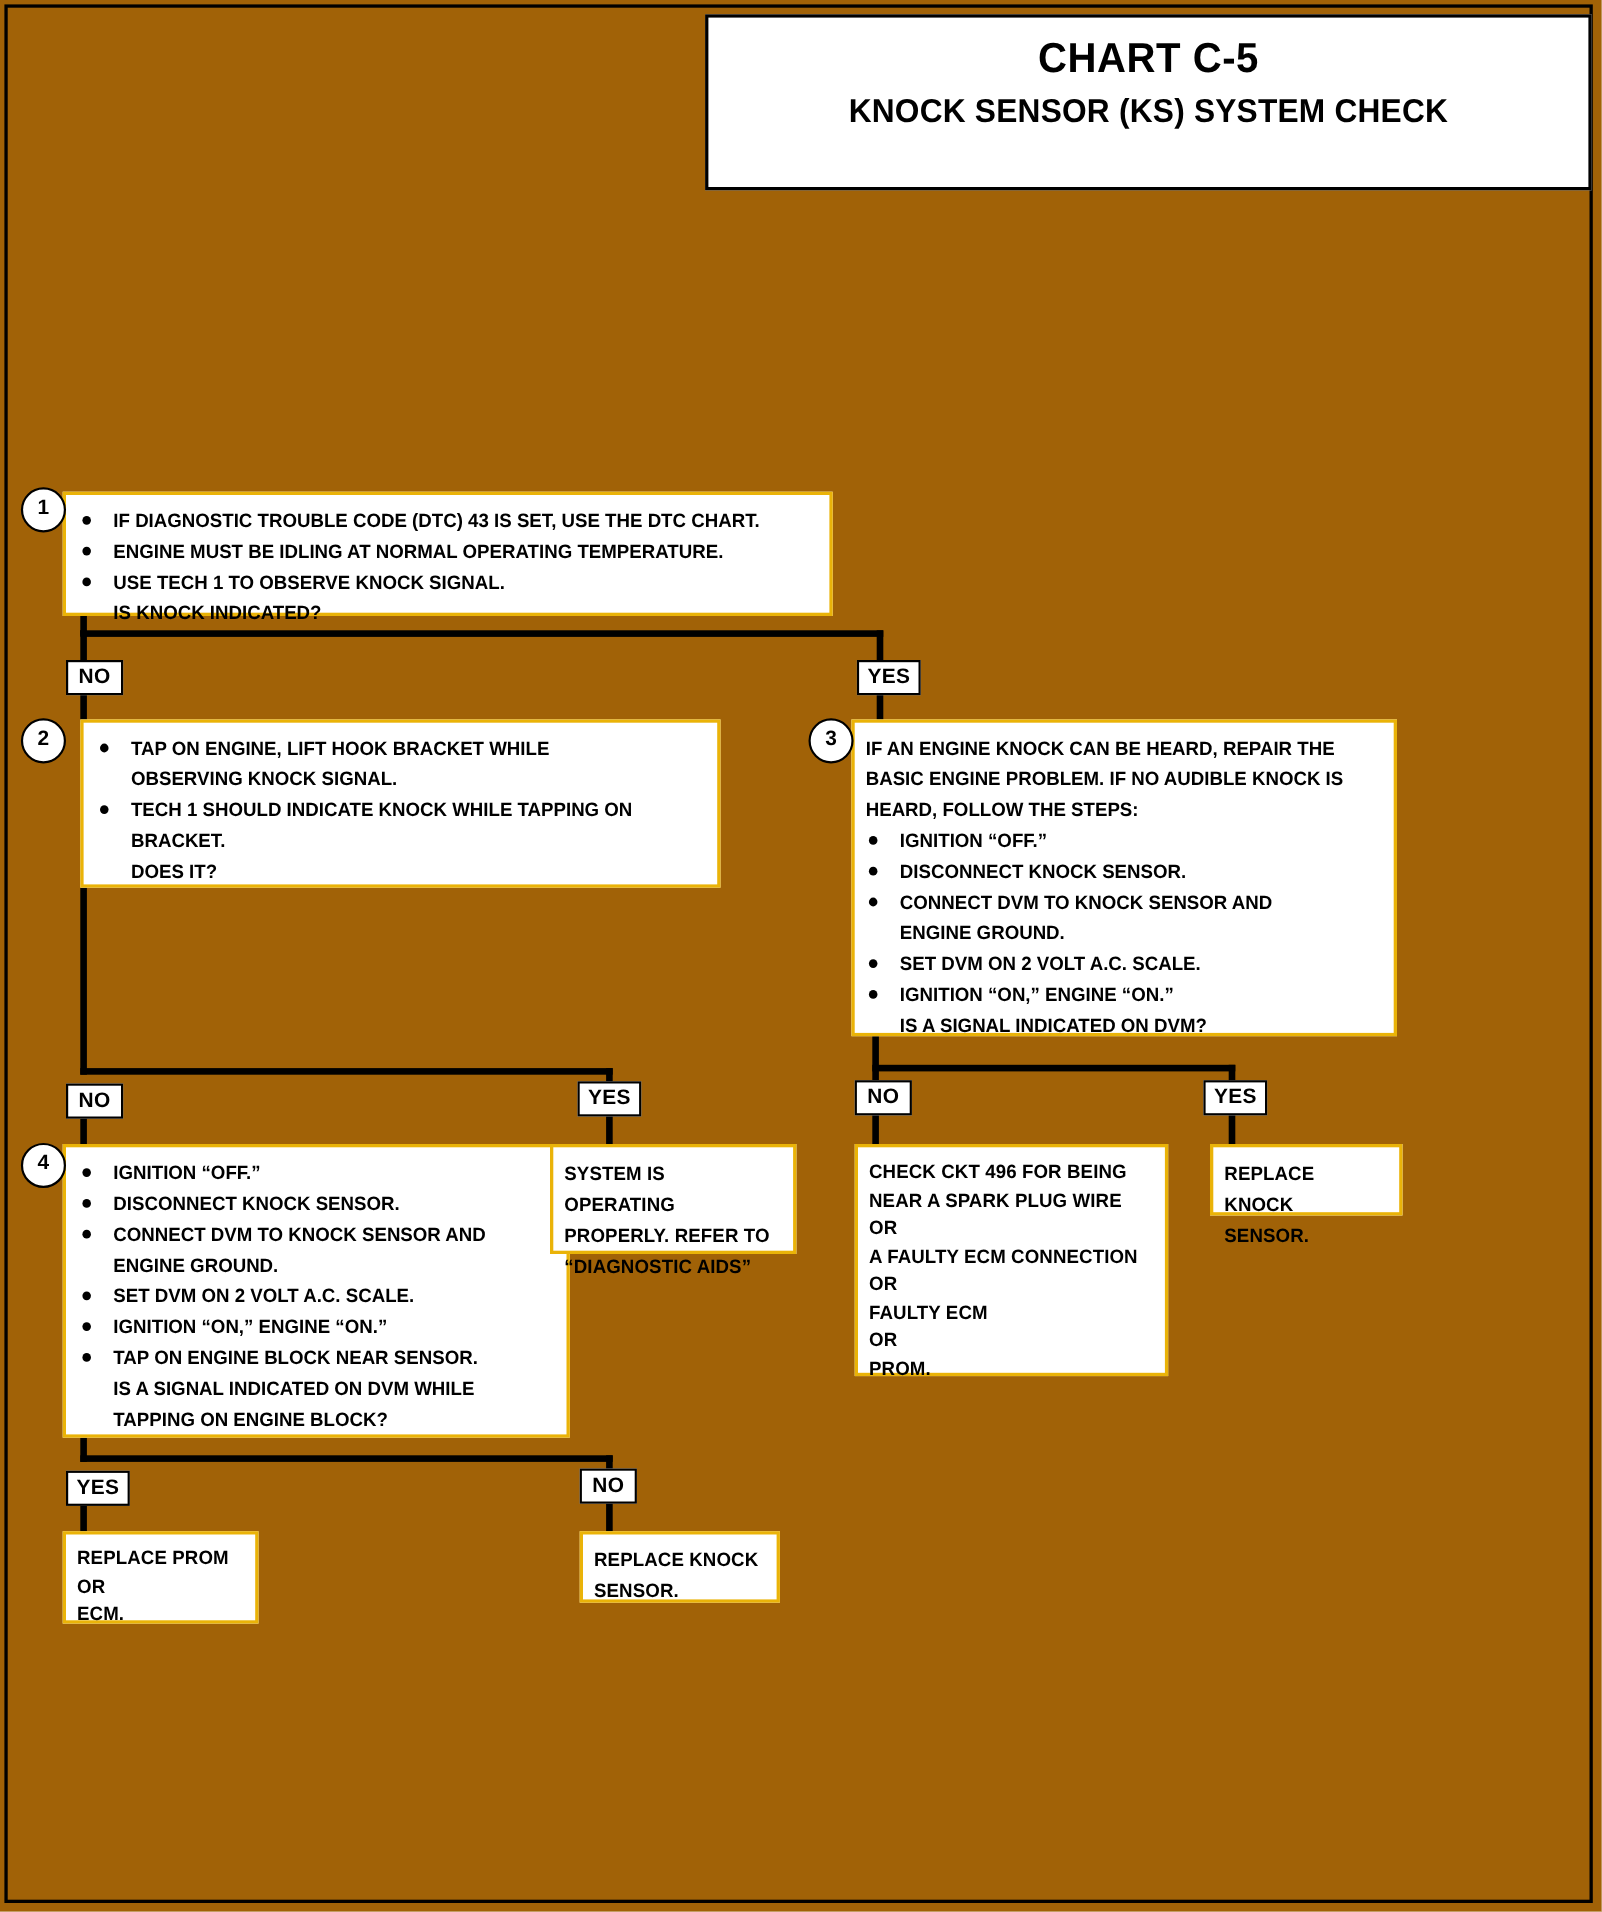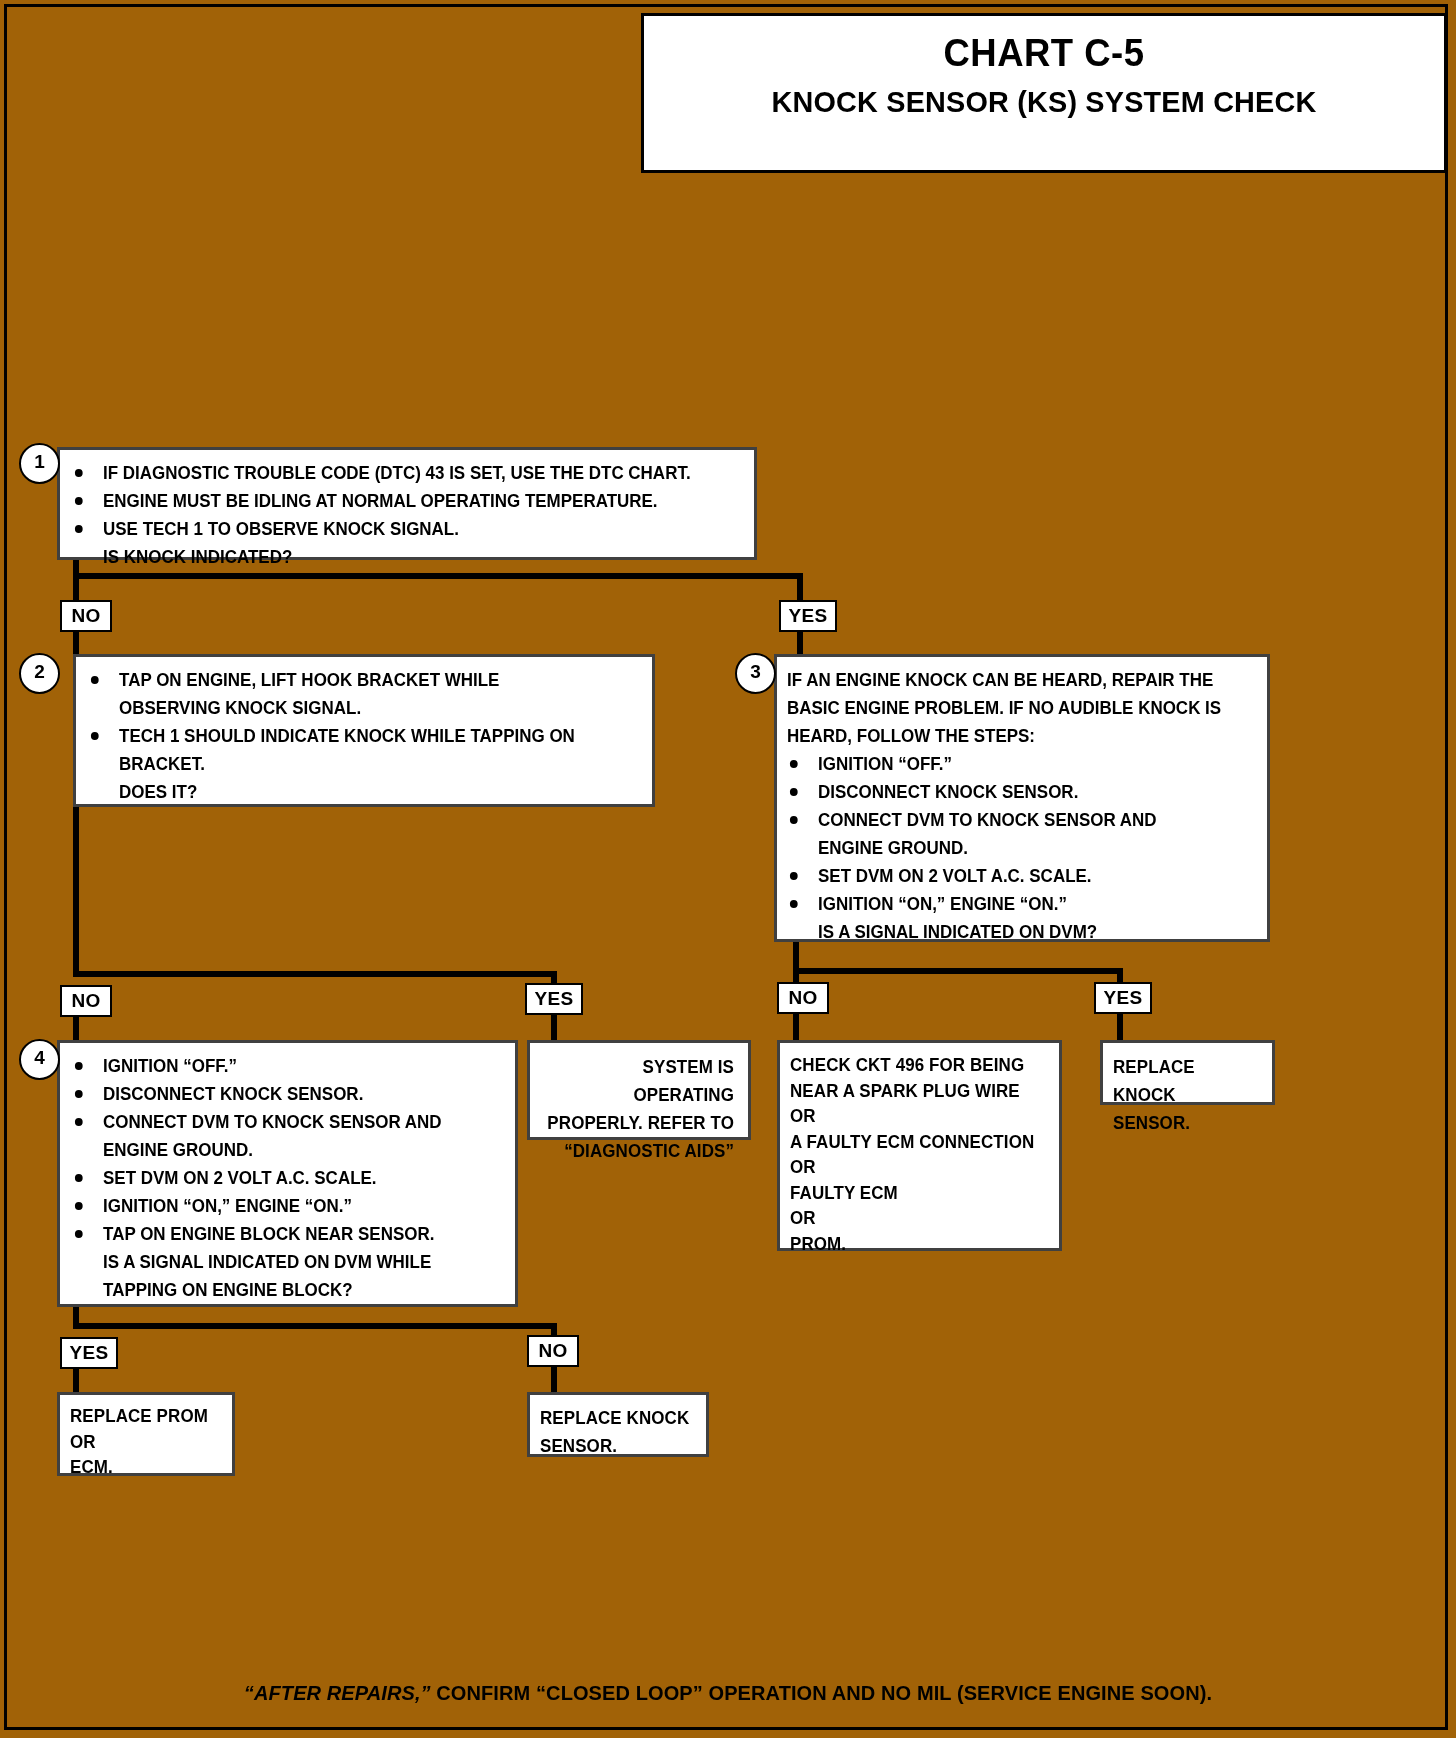--- a/index.html
+++ b/index.html
@@ -45,21 +45,21 @@
   .title-sub{
     font-size:30px;
     font-weight:bold;
     margin-top:10px;
     letter-spacing:.2px;
     transform:scaleX(.96);
   }
   
   .box{
     position:absolute;
-    border:3px solid #404040;
+    border:3px solid #eab308;
     box-sizing:border-box;
     background:#fff;
     z-index:5;
   }
   .box-inner{
     padding:9px 10px 8px 12px;
   }
   .txt{
     font-size:17.5px;
     font-weight:bold;
@@ -239,21 +239,21 @@
 ENGINE GROUND.</span></li>
         <li><span class="dot"></span><span>SET DVM ON 2 VOLT A.C. SCALE.</span></li>
         <li><span class="dot"></span><span>IGNITION “ON,” ENGINE “ON.”</span></li>
         <li><span class="dot"></span><span>TAP ON ENGINE BLOCK NEAR SENSOR.</span></li>
         <li class="nodot">IS A SIGNAL INDICATED ON DVM WHILE
 TAPPING ON ENGINE BLOCK?</li>
       </ul>
     </div>
   </div>
 
-  <div class="box" style="left:527px; top:1040px; width:224px; height:100px;text-align:right;">
+  <div class="box" style="left:500px; top:1040px; width:224px; height:100px;">
     <div class="box-inner" style="padding:10px 8px 8px 10px;">
       <div class="txt">SYSTEM IS OPERATING
 PROPERLY.  REFER TO
 “DIAGNOSTIC AIDS”</div>
     </div>
   </div>
 
   <div class="box" style="left:777px; top:1040px; width:285px; height:211px;">
     <div class="box-inner" style="padding:10px 8px 8px 10px;">
       <div class="txt" style="line-height:25.5px;">CHECK CKT 496 FOR BEING
@@ -292,17 +292,14 @@
     </div>
   </div>
 
   <div class="box" style="left:527px; top:1392px; width:182px; height:65px;">
     <div class="box-inner" style="padding:9px 8px 8px 10px;">
       <div class="txt">REPLACE KNOCK
 SENSOR.</div>
     </div>
   </div>
 
-  <div class="footer">
-    <i>“AFTER REPAIRS,”</i><span> CONFIRM “CLOSED LOOP” OPERATION AND NO MIL (SERVICE ENGINE SOON).</span>
-  </div>
 
 </div>
 
 </body></html>

